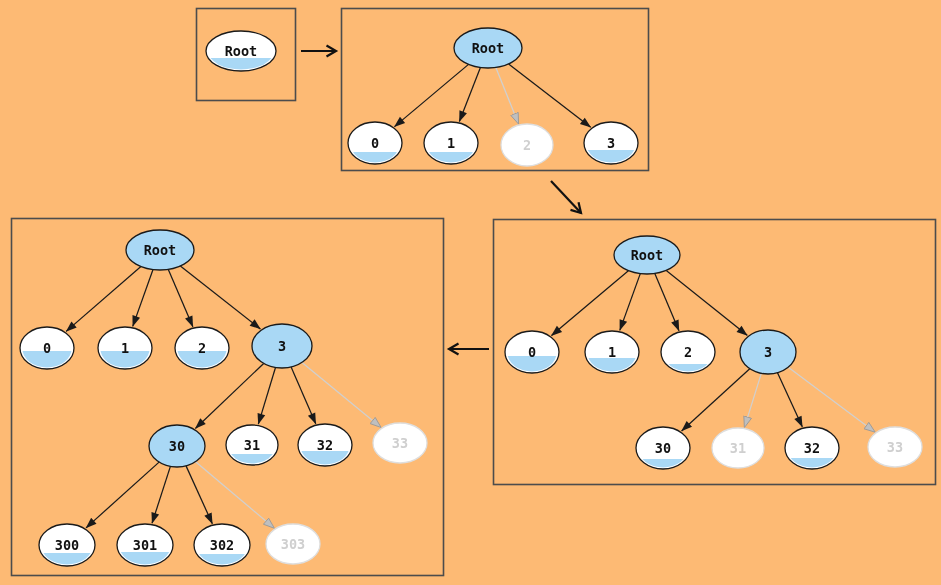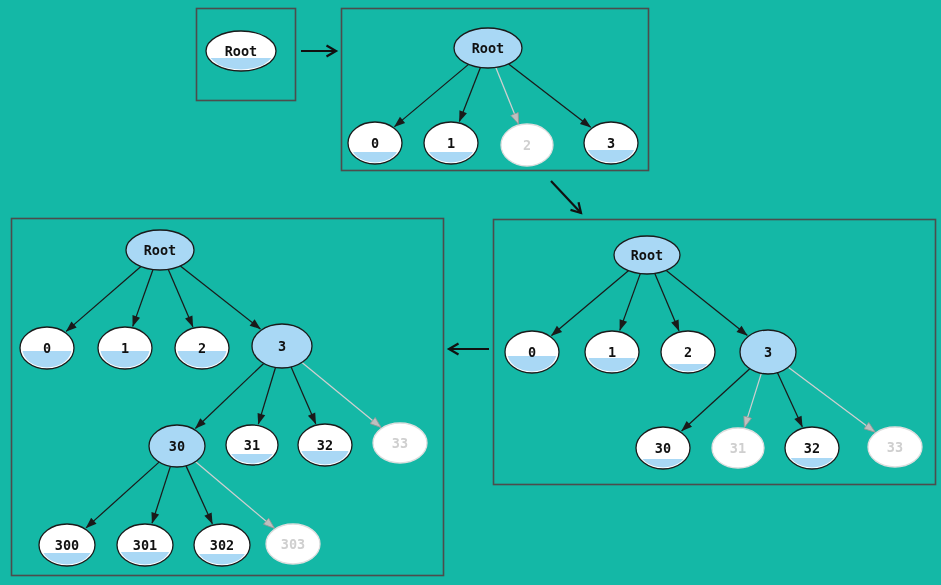--- a/index.html
+++ b/index.html
@@ -1,16 +1,16 @@
 <!DOCTYPE html>
 <html><head>
 <meta charset="utf-8">
 <style>
   html,body{margin:0;padding:0;background:#ffffff;}
-  .canvas{width:941px;height:585px;background:#14b8a6;position:relative;overflow:hidden;}
+  .canvas{width:941px;height:585px;background:#fdba74;position:relative;overflow:hidden;}
   svg{display:block;}
   .node-label{
     font-family:"DejaVu Sans Mono","Liberation Mono",monospace;
     font-size:13.5px;
     font-weight:600;
   }
 </style>
 </head>
 <body>
 

